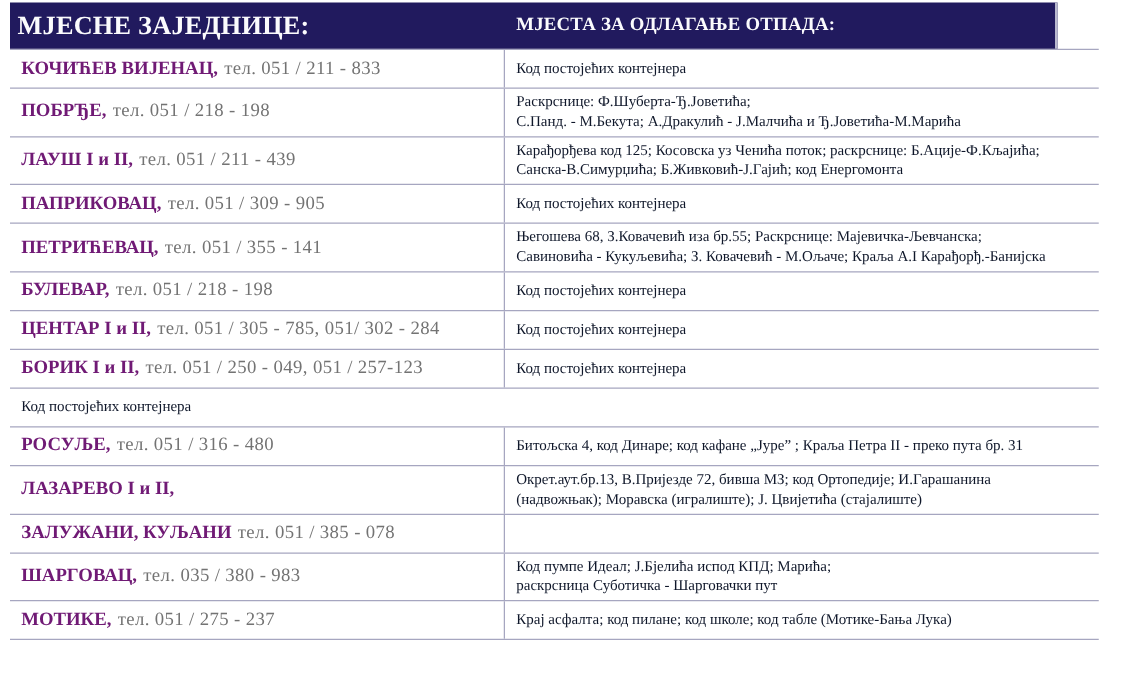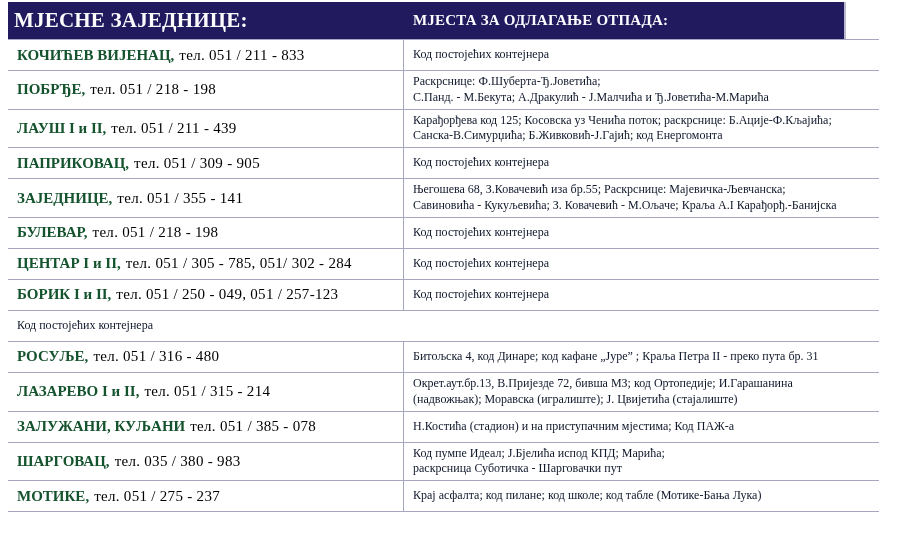--- a/index.html
+++ b/index.html
@@ -45,22 +45,22 @@
     min-height: 31px;
   }
   .cell-left {
     width: 396px;
     border-right: 1px solid #a6a6c0;
     display: flex; align-items: center;
     padding: 3px 4px 3px 9px;
     font-size: 15px;
     white-space: nowrap;
   }
-  .community-name { font-weight: bold; color: #14532d; }
-  .community-phone { margin-left: 5px; color: #000000; letter-spacing: 0.3px; }
+  .community-name { font-weight: bold; color: #701a75; }
+  .community-phone { margin-left: 5px; color: #737373; letter-spacing: 0.3px; }
   .cell-right {
     flex: 1;
     display: flex; align-items: center;
     padding: 3px 4px 3px 9px;
     font-size: 12px; line-height: 1.32;
     color: #0f172a;
   }
   .locations-text { white-space: pre-line; }
 </style>
 </head>
@@ -111,21 +111,21 @@
         <span class="community-name">ПАПРИКОВАЦ,</span>
         <span class="community-phone">тел. 051 / 309 - 905</span>
       </div>
       <div class="cell-right">
         <span class="locations-text">Код постојећих контејнера</span>
       </div>
     </div>
 
     <div class="row">
       <div class="cell-left">
-        <span class="community-name">ЗАЈЕДНИЦЕ,</span>
+        <span class="community-name">ПЕТРИЋЕВАЦ,</span>
         <span class="community-phone">тел. 051 / 355 - 141</span>
       </div>
       <div class="cell-right">
         <span class="locations-text">Његошева 68, З.Ковачевић иза бр.55; Раскрснице: Мајевичка-Љевчанска;
 Савиновића - Кукуљевића; З. Ковачевић - М.Ољаче; Краља А.I Карађорђ.-Банијска</span>
       </div>
     </div>
 
     <div class="row">
       <div class="cell-left">
@@ -169,36 +169,32 @@
         <span class="community-phone">тел. 051 / 316 - 480</span>
       </div>
       <div class="cell-right">
         <span class="locations-text">Битољска 4, код Динаре; код кафане „Јуре” ; Краља Петра II - преко пута бр. 31</span>
       </div>
     </div>
 
     <div class="row">
       <div class="cell-left">
         <span class="community-name">ЛАЗАРЕВО I и II,</span>
-        <span class="community-phone">тел. 051 / 315 - 214</span>
       </div>
       <div class="cell-right">
         <span class="locations-text">Окрет.аут.бр.13, В.Пријезде 72, бивша МЗ; код Ортопедије; И.Гарашанина
 (надвожњак); Моравска (игралиште); Ј. Цвијетића (стајалиште)</span>
       </div>
     </div>
 
     <div class="row">
       <div class="cell-left">
         <span class="community-name">ЗАЛУЖАНИ, КУЉАНИ</span>
         <span class="community-phone">тел. 051 / 385 - 078</span>
       </div>
-      <div class="cell-right">
-        <span class="locations-text">Н.Костића (стадион) и на приступачним мјестима; Код ПАЖ-а</span>
-      </div>
     </div>
 
 
     <div class="row">
       <div class="cell-left">
         <span class="community-name">ШАРГОВАЦ,</span>
         <span class="community-phone">тел. 035 / 380 - 983</span>
       </div>
       <div class="cell-right">
         <span class="locations-text">Код пумпе Идеал; Ј.Бјелића испод КПД; Марића;

